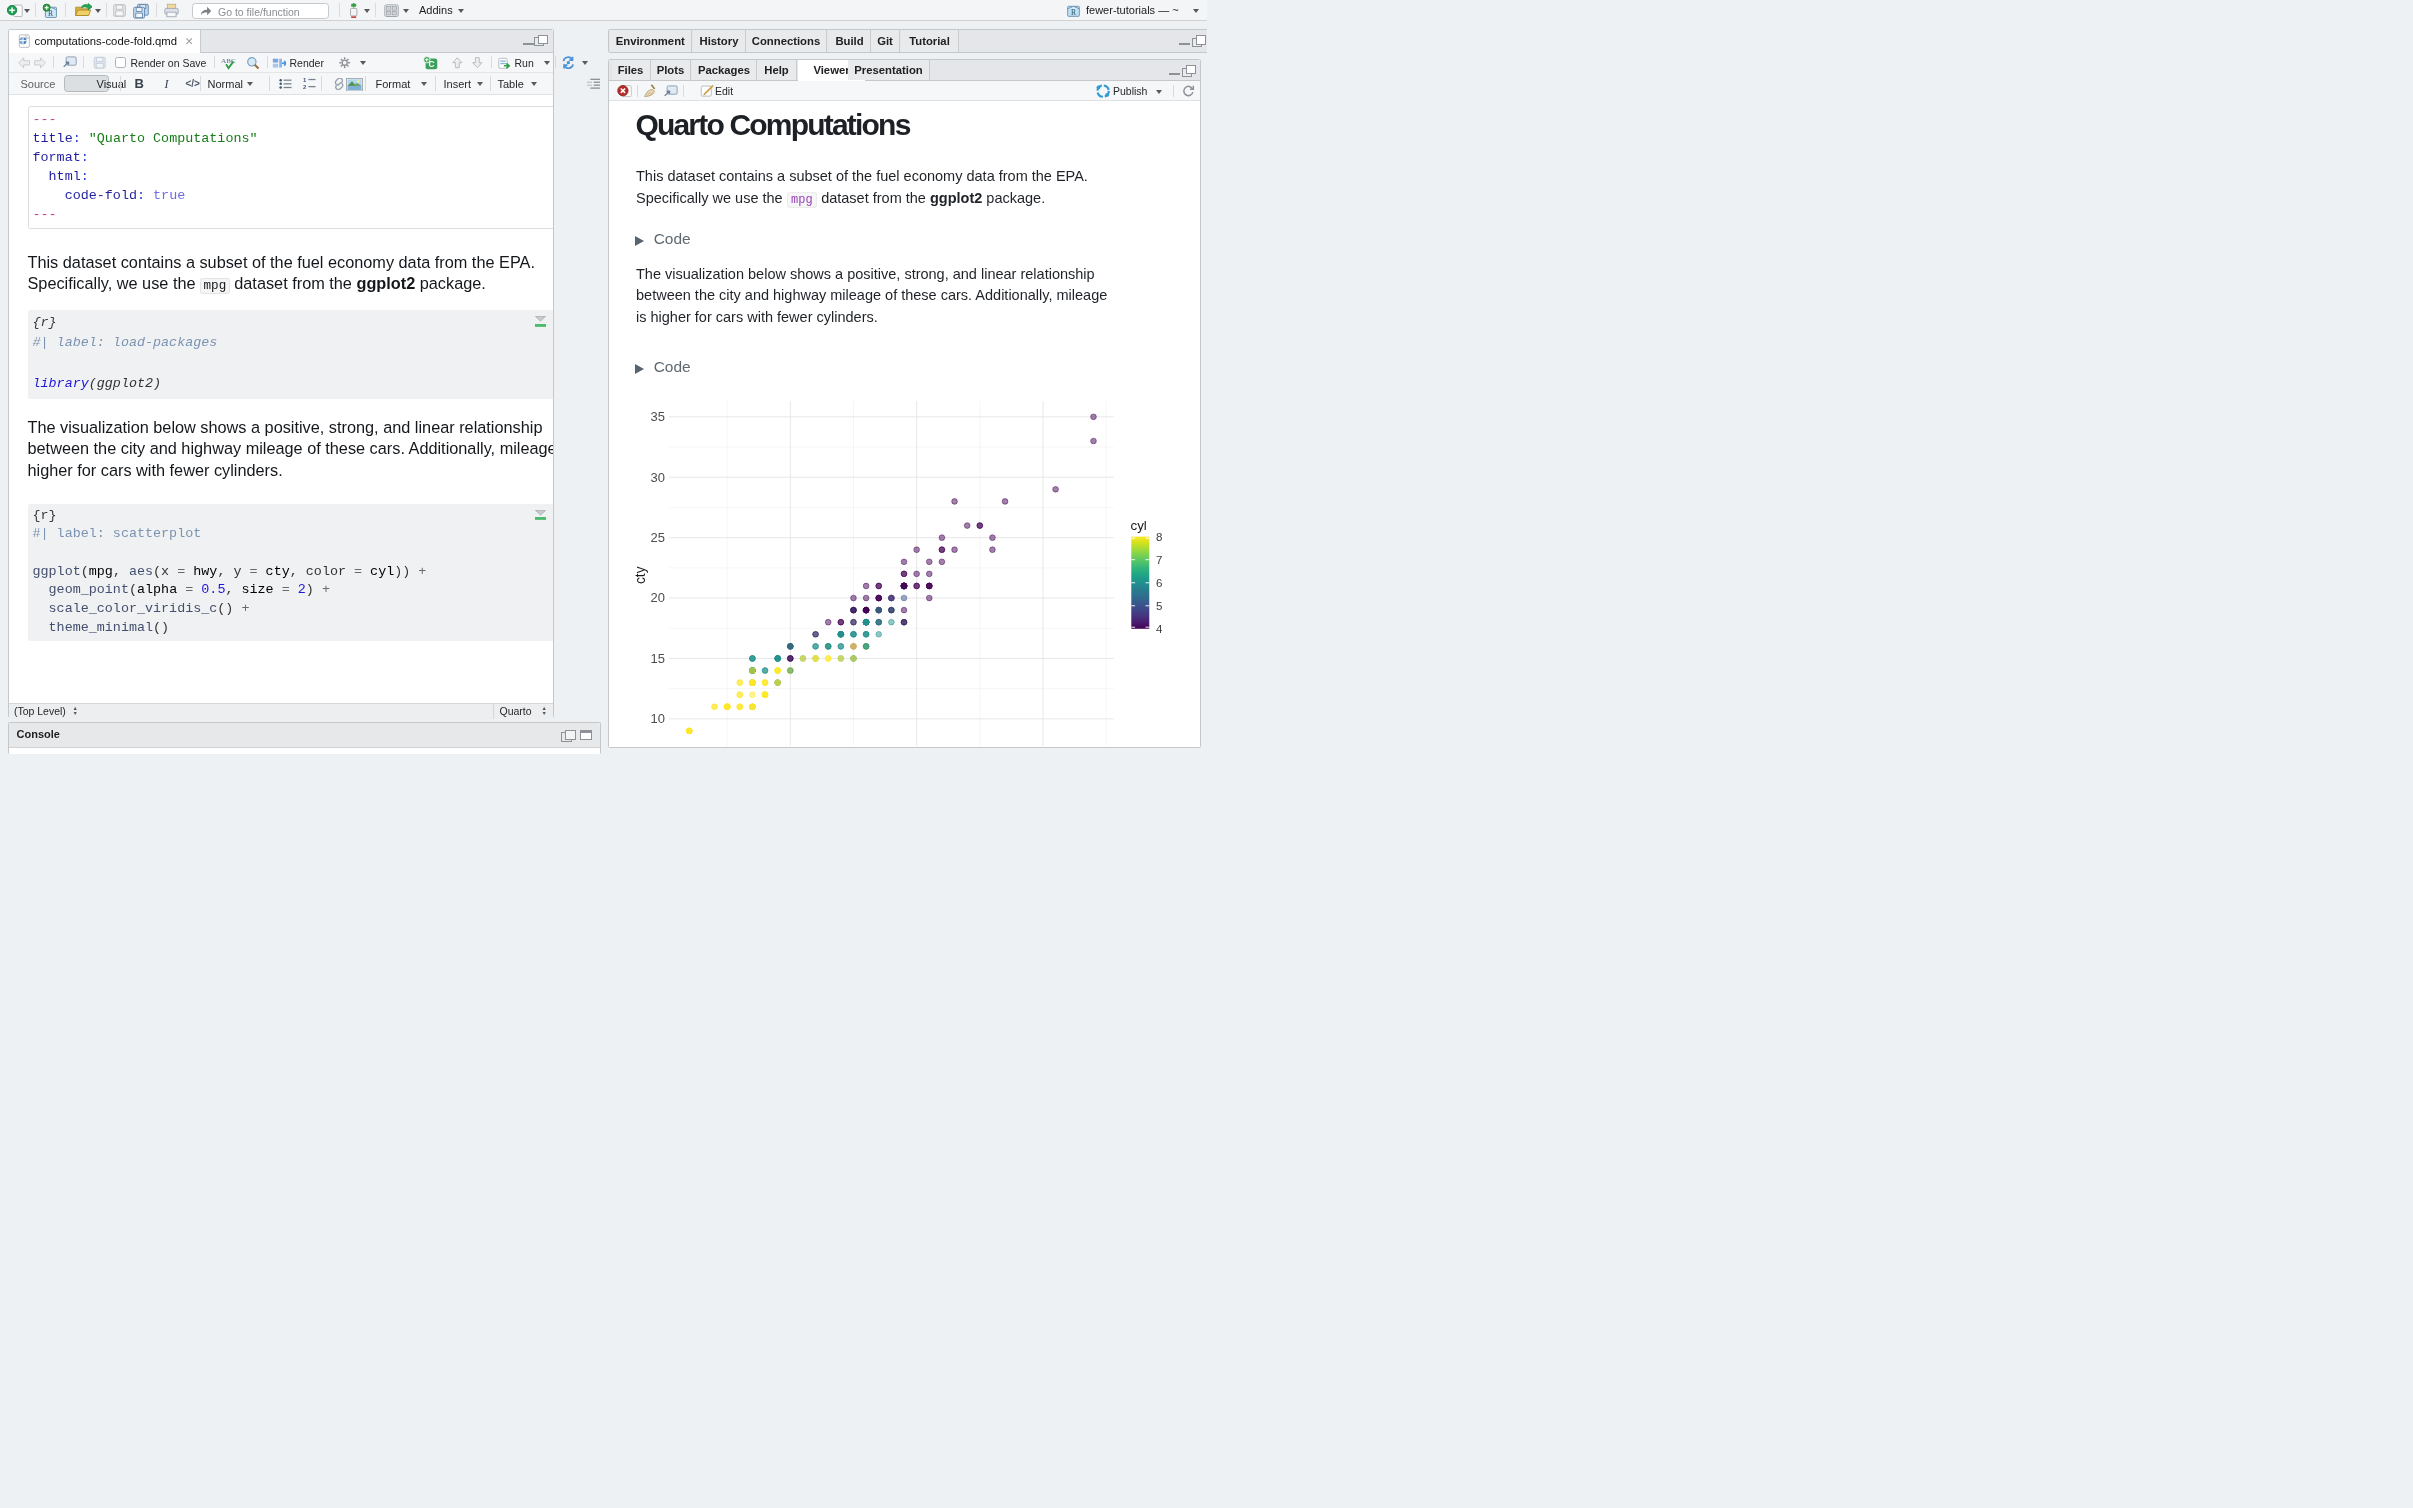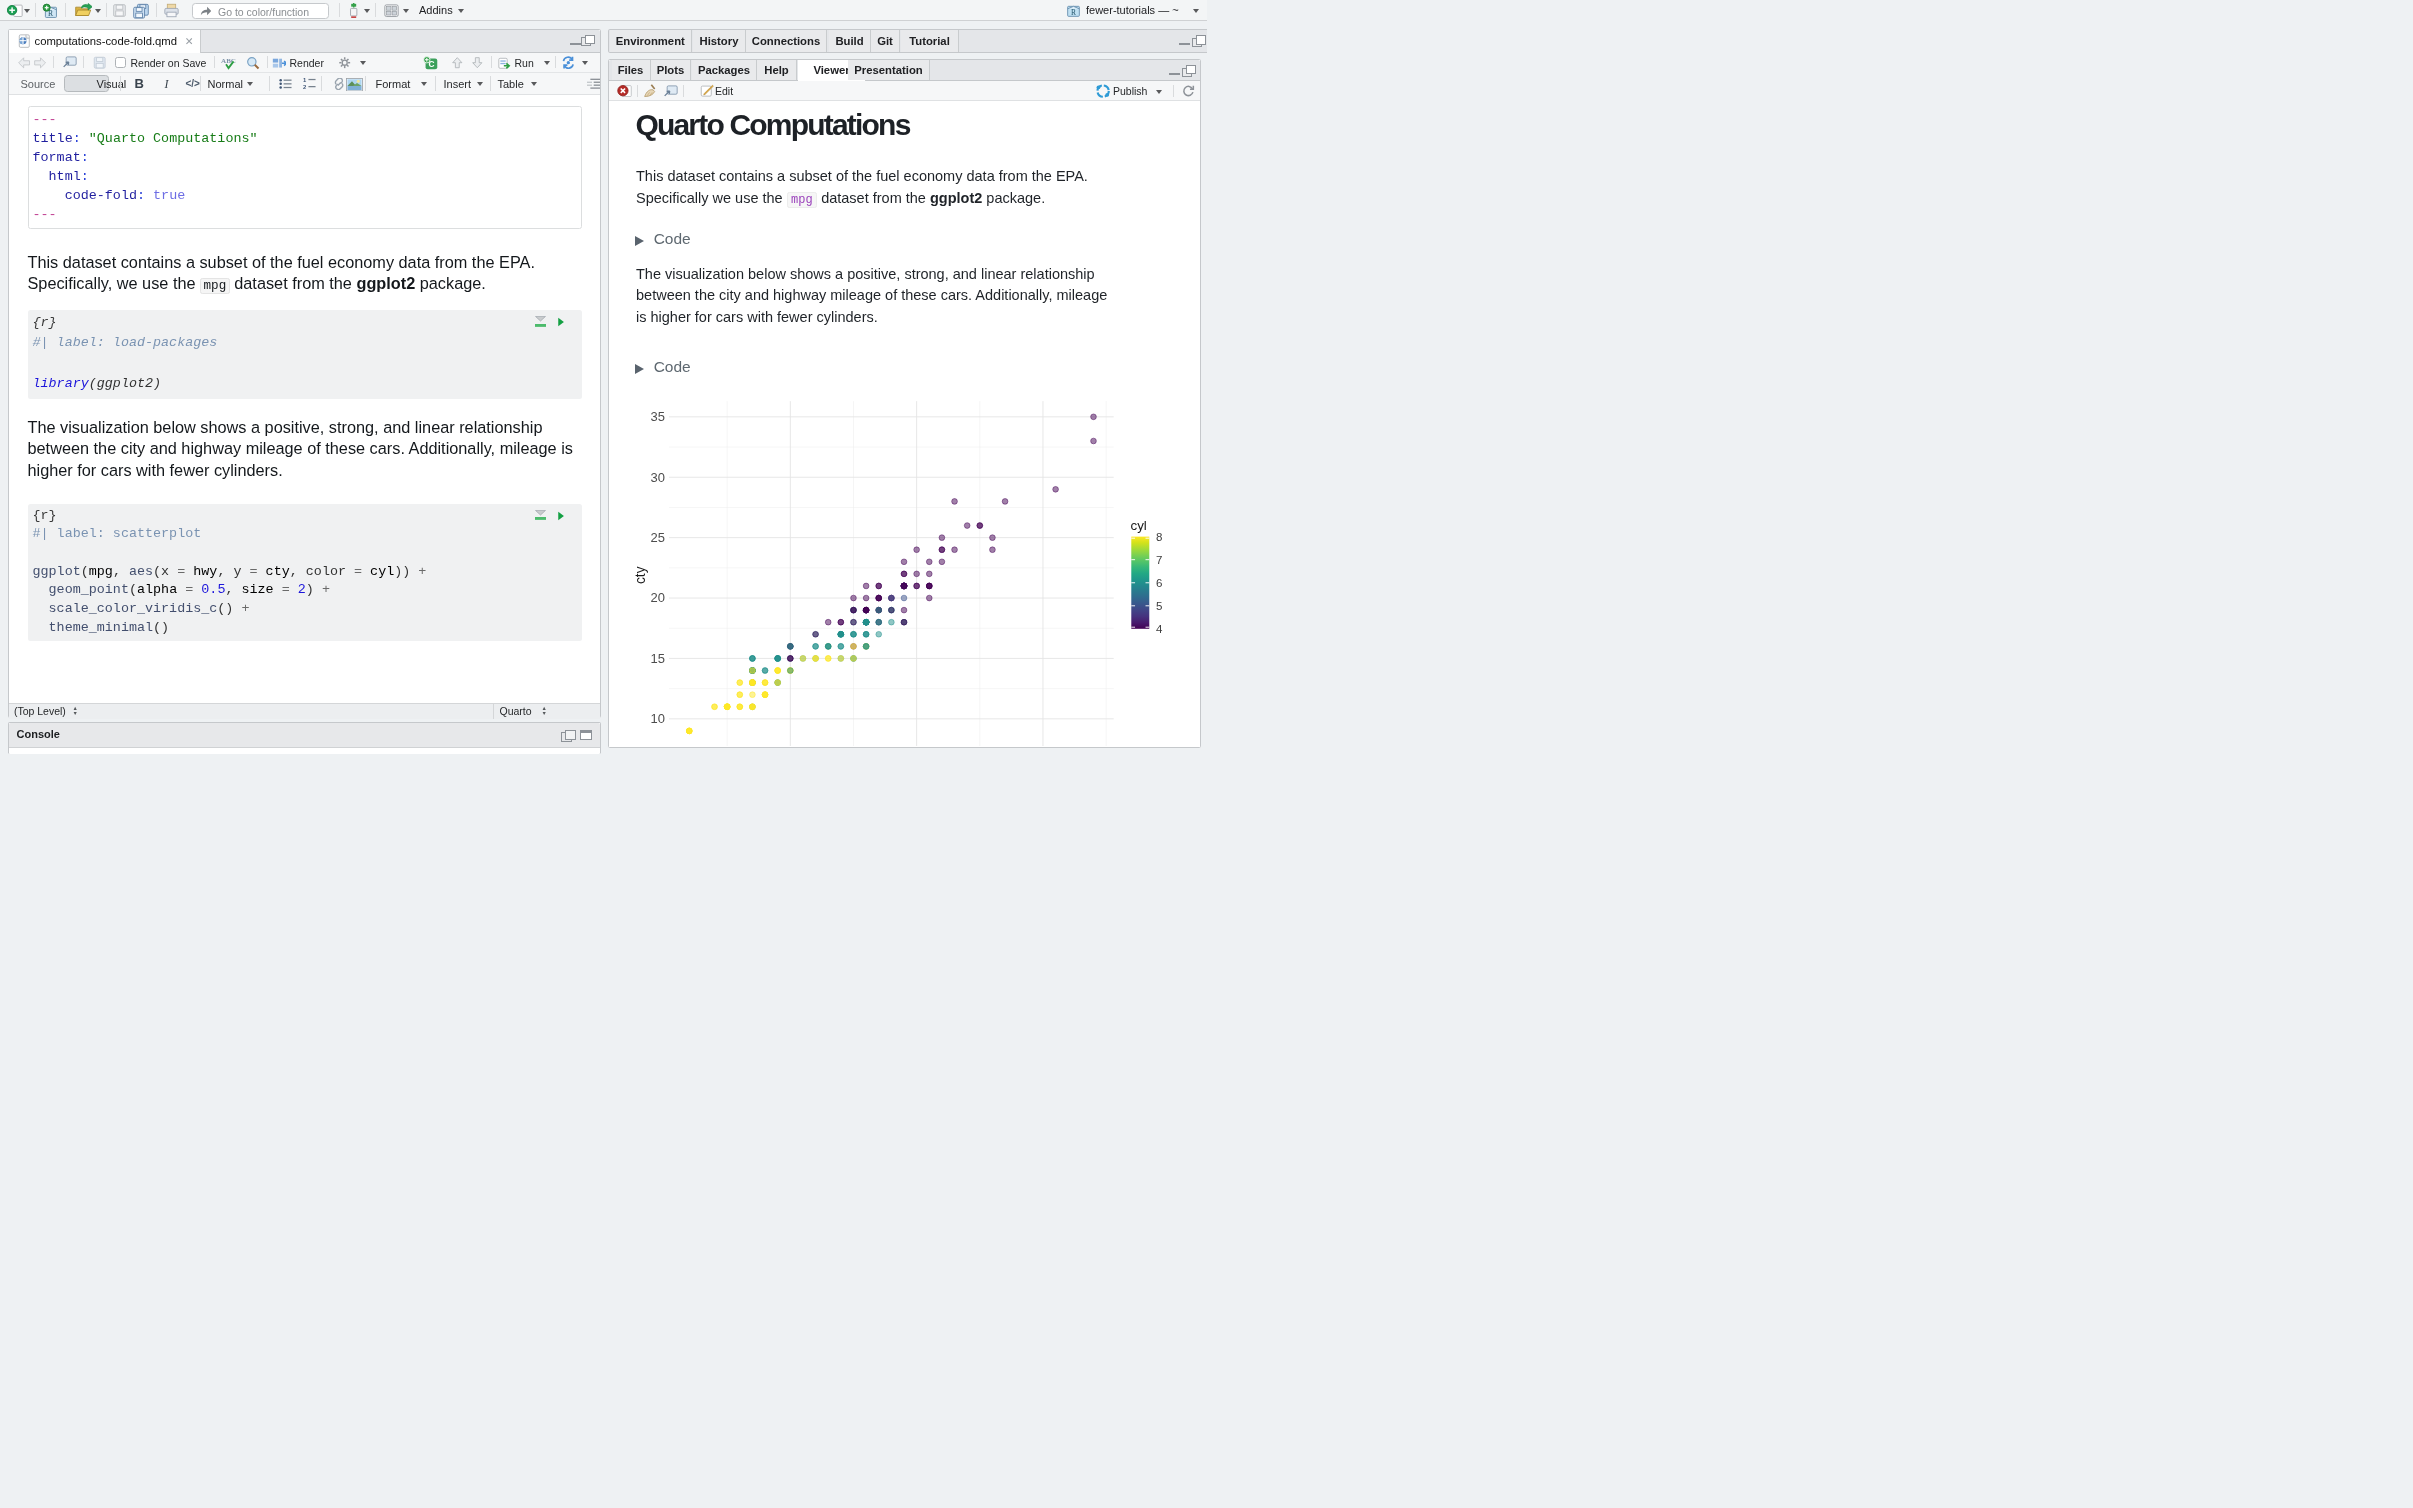--- a/index.html
+++ b/index.html
@@ -52,21 +52,21 @@
   <div class="sep" style="left:156px"></div>
   <svg width="17" height="15" viewBox="0 0 20 18" style="position:absolute;left:163px;top:3.4px">
       <rect x="5" y="1.5" width="10" height="6" fill="#efd9a7" stroke="#c4ad79"></rect>
       <rect x="2" y="6.5" width="16" height="7" rx="1.5" fill="#dde2ea" stroke="#9aa4b2"></rect>
       <rect x="4.5" y="11" width="11" height="5.5" fill="#f6f7f9" stroke="#9aa4b2"></rect>
     </svg>
   <div class="abs" style="left:192px;top:2.5px;width:137px;height:16px;background:#fff;border:0.8px solid #c6c9cc;border-radius:3.4px;">
     <svg width="11.7" height="10" viewBox="0 0 14 12" style="position:absolute;left:6.7px;top:2.5px">
         <path d="M1 11 C1.5 6 5 4.5 8.5 4.5 l0 -3.5 5 5 -5 5 0 -3.5 C5 7.5 2.5 8.5 1 11 z" fill="#7c8186"></path>
       </svg>
-    <span class="abs" style="left:25px;top:2.1px;font-size:10.5px;color:#8a8e92;">Go to color/function</span>
+    <span class="abs" style="left:25px;top:2.1px;font-size:10.5px;color:#8a8e92;">Go to file/function</span>
   </div>
   <div class="sep" style="left:339px"></div>
   <svg width="13.4" height="15" viewBox="0 0 16 18" style="position:absolute;left:347px;top:2.5px">
       <rect x="4.2" y="6.5" width="7.6" height="9" rx="1" fill="#f4f5f6" stroke="#9aa0a6"></rect>
       <rect x="5" y="1" width="6" height="3.4" fill="#35a14b"></rect>
       <rect x="7.1" y="0" width="1.8" height="5.4" fill="#35a14b"></rect>
       <rect x="5" y="16" width="6" height="2" fill="#c94747"></rect>
     </svg>
   <span class="caret" style="position:absolute;left:364px;top:9.2px"></span>
   <div class="sep" style="left:375px"></div>
@@ -82,21 +82,21 @@
   <span class="caret" style="position:absolute;left:458px;top:9.2px"></span>
   <svg width="15" height="15" viewBox="0 0 18 18" style="position:absolute;left:1066px;top:2.5px">
       <rect x="2" y="4" width="14" height="12" rx="1" fill="#bfe0f2" stroke="#5e87a8"></rect>
       <path d="M2 7 L9 4 L16 7" fill="#dff0fa" stroke="#5e87a8"></path>
       <text x="9" y="14" font-size="9" fill="#27586e" text-anchor="middle" font-family="Liberation Serif">R</text>
     </svg>
   <span class="abs" style="left:1086px;top:3.8px;font-size:11px;color:#202124;">fewer‑tutorials — ~</span>
   <span class="caret" style="position:absolute;left:1193px;top:9.2px"></span>
 </div>
 
-<div class="pane" style="left:7.5px;top:28.5px;width:593px;height:689px;">
+<div class="pane" style="left:7.5px;top:28.5px;width:546px;height:689px;">
   <div class="abs" style="left:0;right:0;top:0;height:23.5px;background:#e4e6e9;border-bottom:0.8px solid #c5c8cb;border-radius:1.7px 1.7px 0 0;">
     <div class="abs" style="left:0;top:0;width:192px;height:23.5px;background:#fff;border-right:0.8px solid #c9ccce;">
       <svg width="12.6" height="14.2" viewBox="0 0 15 17" style="position:absolute;left:9.2px;top:4.2px">
           <rect x="1.5" y="1" width="12" height="15" rx="1.5" fill="#fdfdfd" stroke="#aeb2b6"></rect>
           <path d="M9.5 1 v4 h4" fill="#eceeef" stroke="#aeb2b6"></path>
           <circle cx="6" cy="8" r="4.2" fill="#4b7dbd"></circle>
           <path d="M6 3.8 a4.2 4.2 0 0 0 0 8.4 z" fill="#7aa6d6"></path>
           <rect x="5.4" y="3.8" width="1.2" height="8.4" fill="#fff"></rect>
           <rect x="1.8" y="7.4" width="8.4" height="1.2" fill="#fff"></rect>
         </svg>

